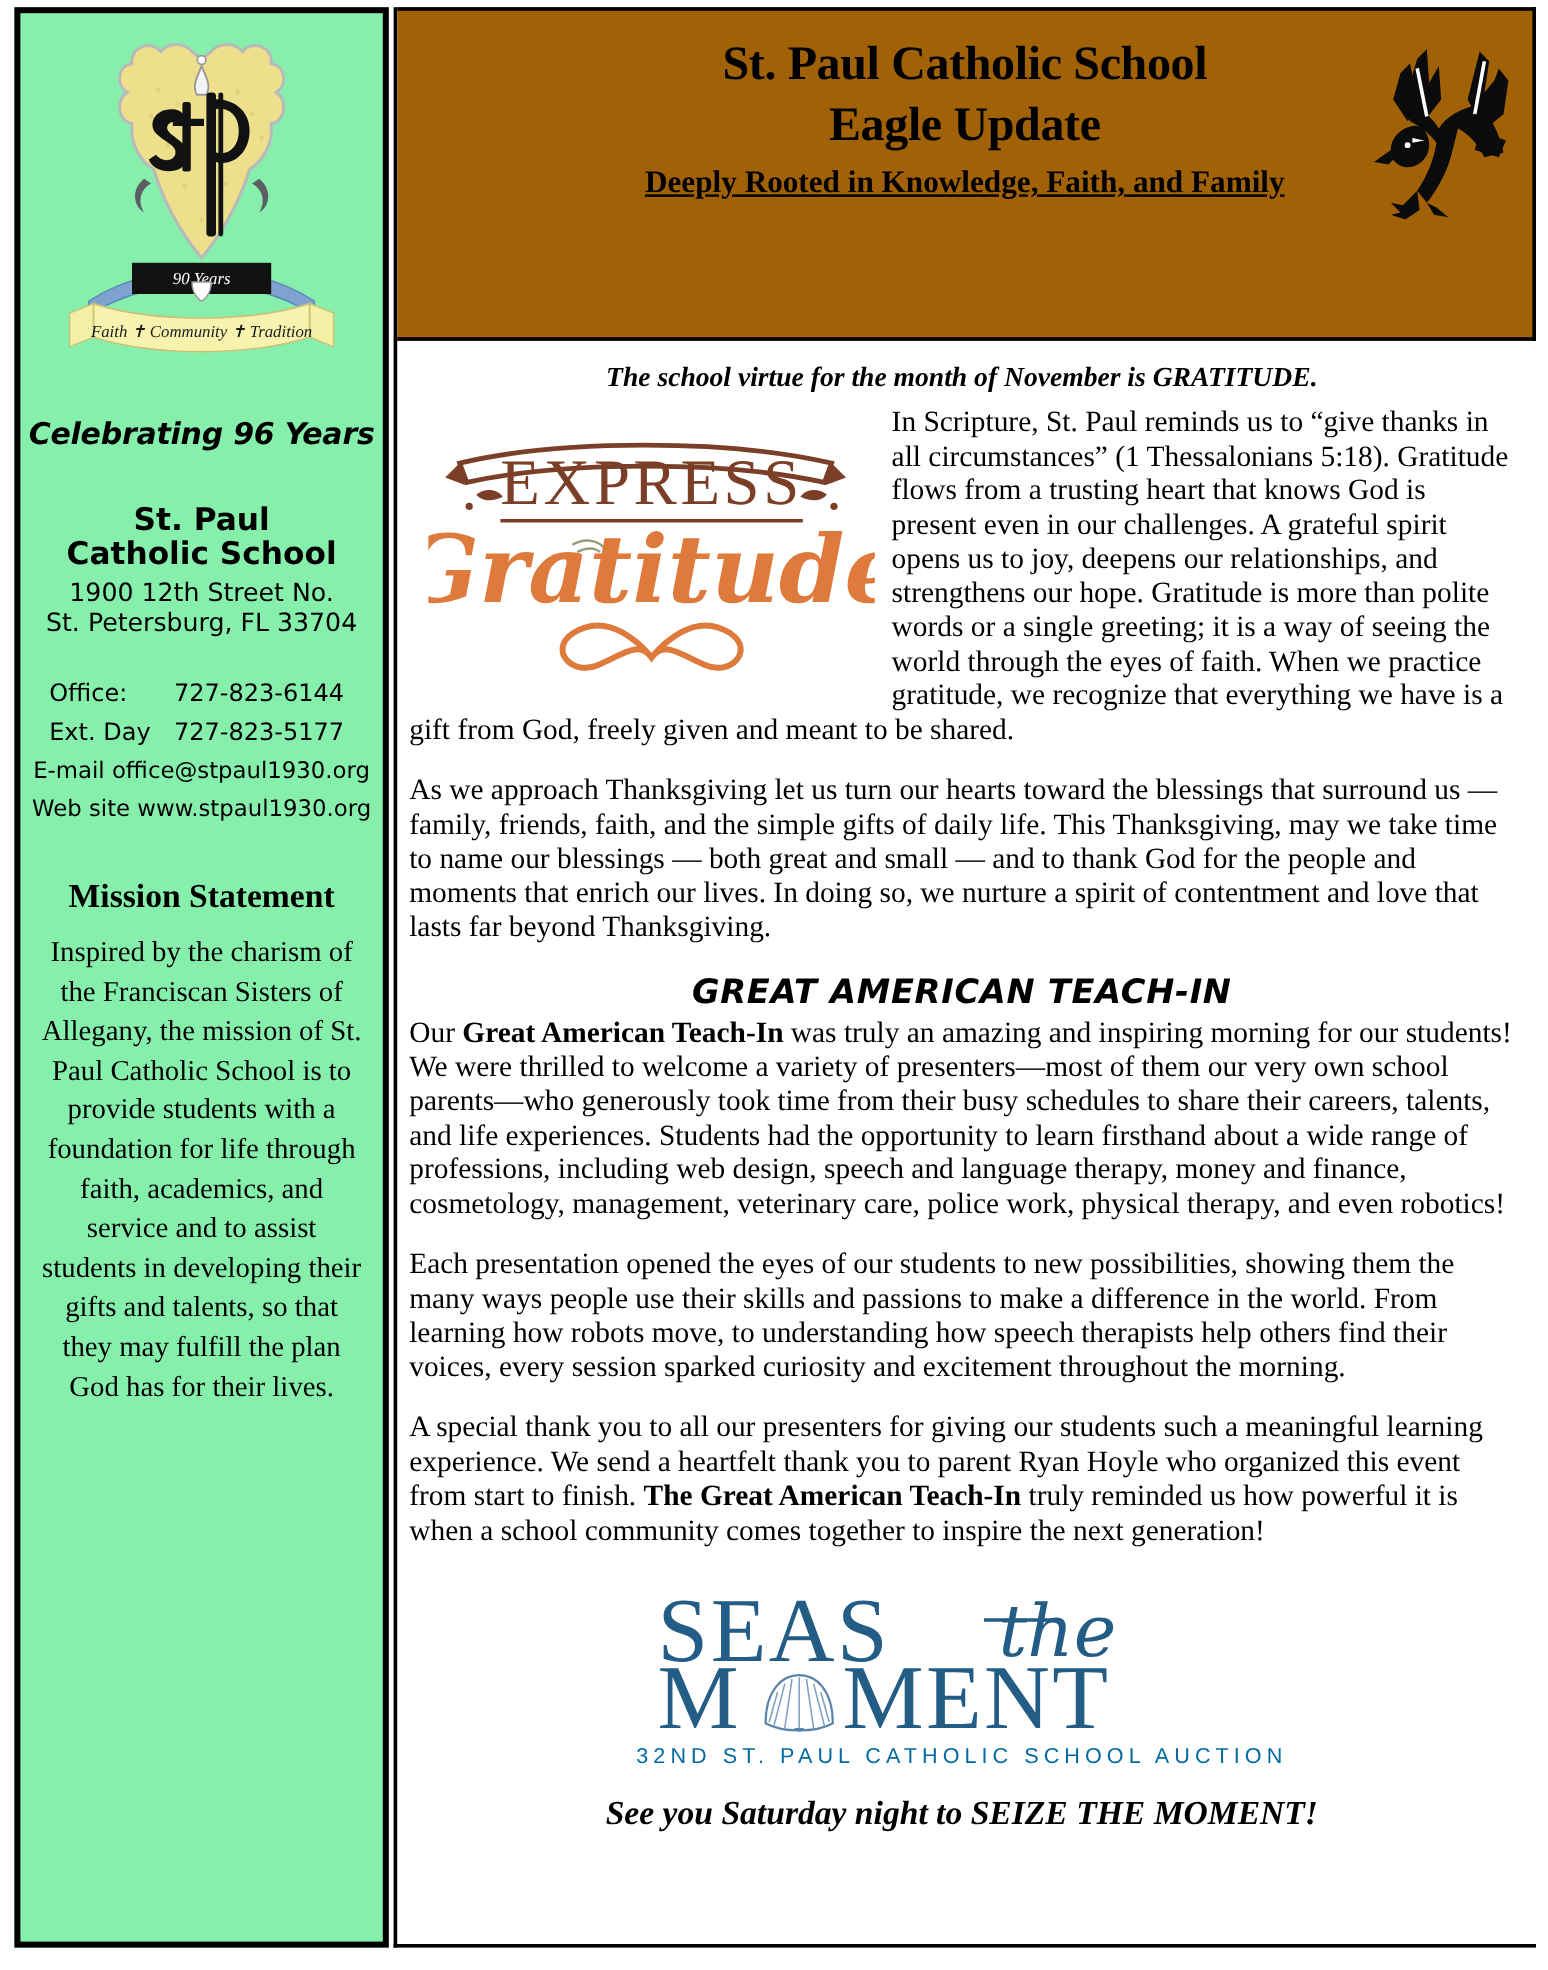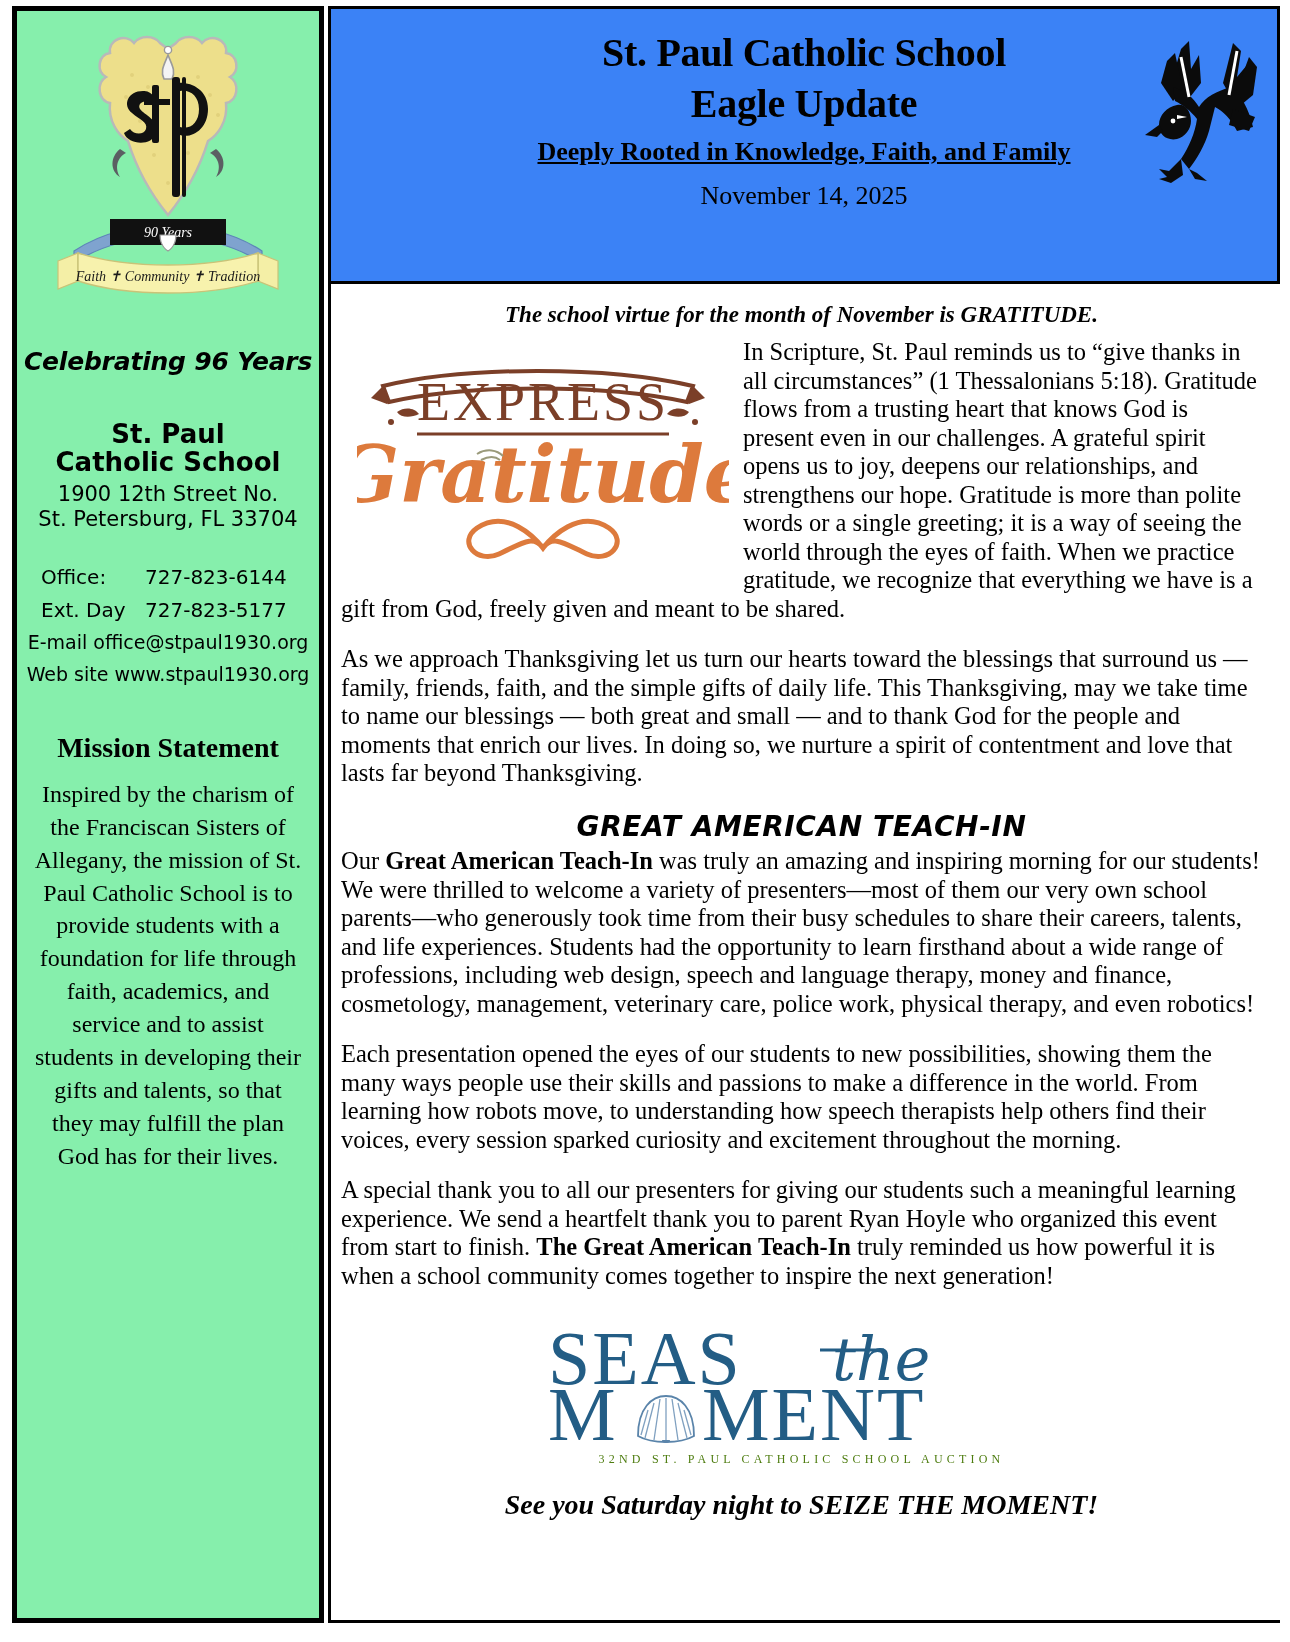--- a/index.html
+++ b/index.html
@@ -110,21 +110,21 @@
 
   .masthead {
     position: relative;
     box-sizing: border-box;
     border-top: 3px solid #000;
     border-right: 3px solid #000;
     border-bottom: 3px solid #000;
     height: 278px;
     padding-top: 18px;
     text-align: center;
-    background: #3b82f6;
+    background: #a16207;
   }
   .mast-title {
     font-family: "Liberation Serif", serif;
     font-weight: bold;
     font-size: 40px;
     line-height: 1.28;
     letter-spacing: -0.3px;
   }
   .mast-sub1 {
     font-family: "Liberation Serif", serif;
@@ -289,21 +289,20 @@
     <div class="mission-title">Mission Statement</div>
     <div class="mission-body">Inspired by the charism of the Franciscan Sisters of Allegany, the mission of St. Paul Catholic School is to provide students with a foundation for life through faith, academics, and service and to assist students in developing their gifts and talents, so that they may fulfill the plan God has for their lives.</div>
   </div>
 
   <div class="main">
 
     <div class="masthead">
       <div class="mast-title">St. Paul Catholic School</div>
       <div class="mast-title">Eagle Update</div>
       <div class="mast-sub1">Deeply Rooted in Knowledge, Faith, and Family</div>
-      <div class="mast-date">November 14, 2025</div>
 
       <svg class="eagle" width="128" height="150" viewBox="0 0 128 150">
         <g fill="#0b0b0b">
 
           <path d="M44 10 L52 2 L54 30 L62 16 L64 44 L50 62 L34 44 Z"></path>
           <path d="M30 22 L38 14 L46 52 L36 62 L24 44 Z"></path>
 
           <path d="M96 4 L104 12 L100 38 L110 26 L112 50 L98 66 L86 44 Z"></path>
           <path d="M112 18 L120 28 L116 56 L104 66 L104 40 Z"></path>
 
@@ -396,21 +395,21 @@
                 <path d="M36 3 L42 44"></path>
               <path d="M18 7 L9 42"></path>
                 <path d="M42 7 L51 42"></path>
               <path d="M12 14 L5 39"></path>
                 <path d="M48 14 L55 39"></path>
             </g>
             <path d="M26 44 C26 48 34 48 34 44 Z" fill="#5a84aa"></path>
           </g>
           <text x="170" y="118" font-family="Liberation Serif, serif" font-size="76" letter-spacing="2" fill="#235d85">MENT</text>
         </svg>
-        <div style="font-family:Liberation Serif, serif; font-size:12px;
-                    letter-spacing:4.2px; color:#4d7c0f; margin-top:-6px;">32ND ST. PAUL CATHOLIC SCHOOL AUCTION</div>
+        <div style="font-family:Liberation Sans, sans-serif; font-size:18px;
+                    letter-spacing:4.2px; color:#0369a1; margin-top:-6px;">32ND ST. PAUL CATHOLIC SCHOOL AUCTION</div>
       </div>
 
       <div class="closing-line">See you Saturday night to SEIZE THE MOMENT!</div>
 
     </div>
   </div>
 </div>
 
 </body></html>

